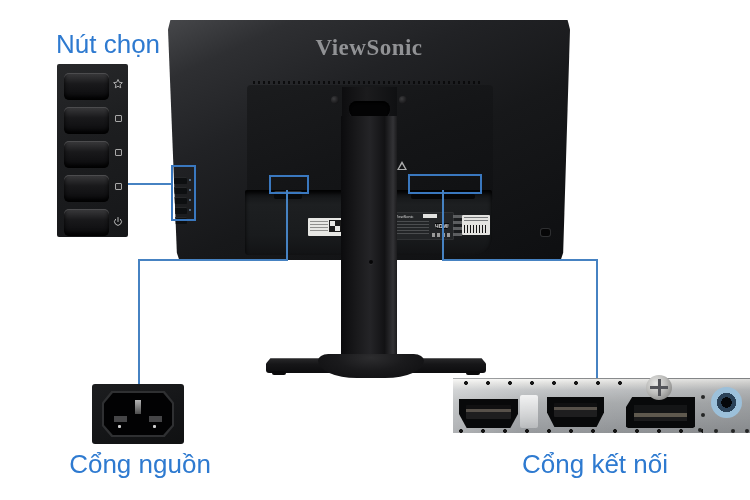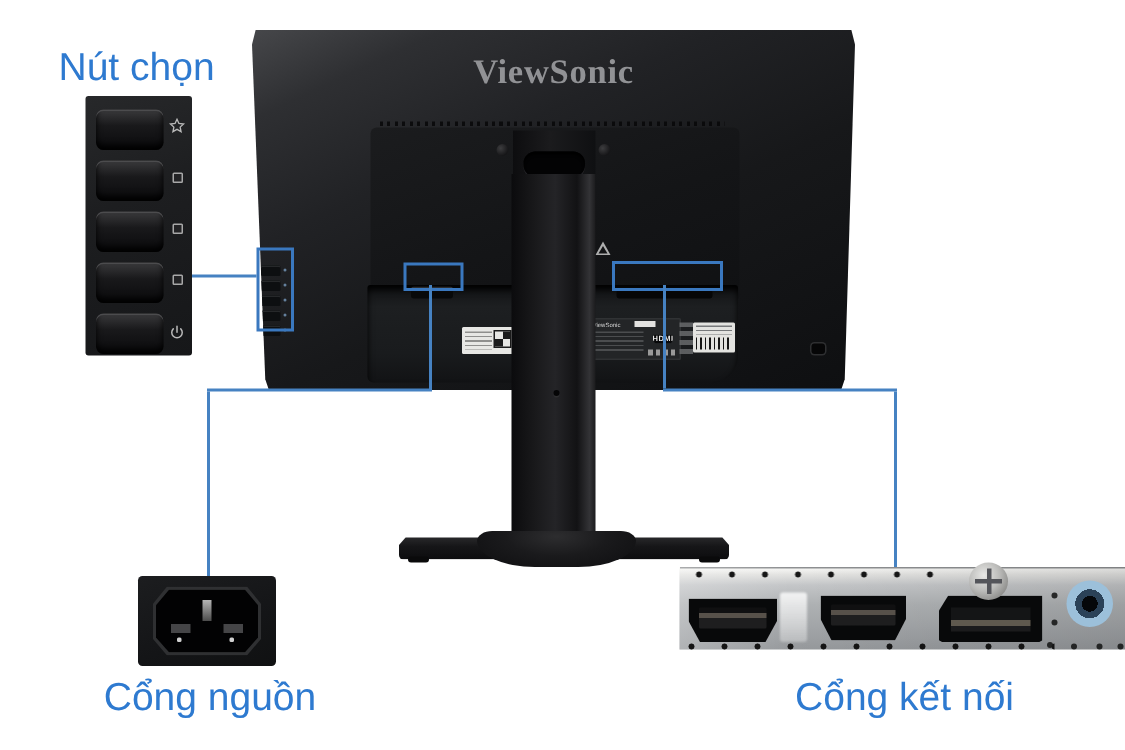--- a/index.html
+++ b/index.html
@@ -126,21 +126,21 @@
   .ventrow-top{left:463px;top:380px;width:168px;height:6px;z-index:2;
     background:radial-gradient(circle 2px at 3px 3px,#161616 1.8px,rgba(0,0,0,0) 2.2px);
     background-size:22px 6px;background-repeat:repeat-x;}
   .ventrow-bot{left:458px;top:428px;width:245px;height:6px;z-index:2;
     background:radial-gradient(circle 2px at 3px 3px,#141414 1.8px,rgba(0,0,0,0) 2.2px);
     background-size:22px 6px;background-repeat:repeat-x;}
 </style>
 </head>
 <body>
 
-<div class="abs callout-label" style="left:39px;top:29px;">Nút chọn</div>
+<div class="abs callout-label" style="left:56px;top:29px;">Nút chọn</div>
 
 <div class="abs btn-panel">
   <div class="kbtn" style="top:9px;"></div>
   <div class="kbtn" style="top:43px;"></div>
   <div class="kbtn" style="top:77px;"></div>
   <div class="kbtn" style="top:111px;"></div>
   <div class="kbtn" style="top:145px;"></div>
   <svg class="kicon" style="top:14px;" viewBox="0 0 24 24">
     <path d="M12 3l2.6 5.6 6.1.7-4.5 4.2 1.2 6-5.4-3-5.4 3 1.2-6L3.3 9.3l6.1-.7z" fill="none" stroke="#b9b9b9" stroke-width="1.8"></path>
   </svg>
@@ -234,13 +234,13 @@
 <div class="abs screw"></div>
 <div class="abs jack"></div>
 <div class="abs dot" style="left:701px;top:395px;"></div>
 <div class="abs dot" style="left:701px;top:413px;"></div>
 <div class="abs dot" style="left:698px;top:428px;"></div>
 <div class="abs dot" style="left:714px;top:429px;"></div>
 <div class="abs dot" style="left:731px;top:429px;"></div>
 <div class="abs dot" style="left:745px;top:429px;"></div>
 
 <div class="abs callout-label" style="left:66px;top:449px;width:148px;text-align:center;">Cổng nguồn</div>
-<div class="abs callout-label" style="left:522px;top:449px;width:154px;text-align:right;">Cổng kết nối</div>
+<div class="abs callout-label" style="left:522px;top:449px;width:154px;text-align:left;">Cổng kết nối</div>
 
 </body></html>

